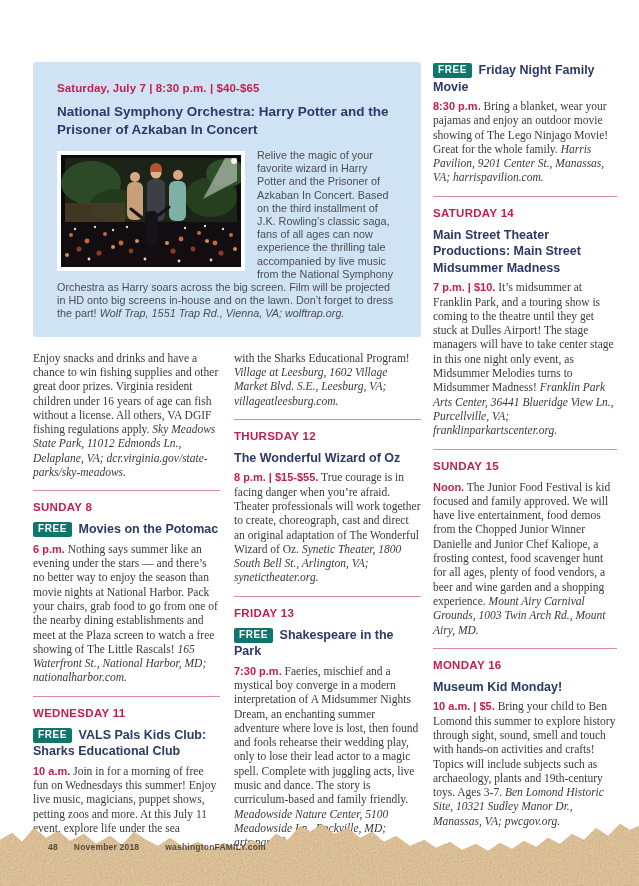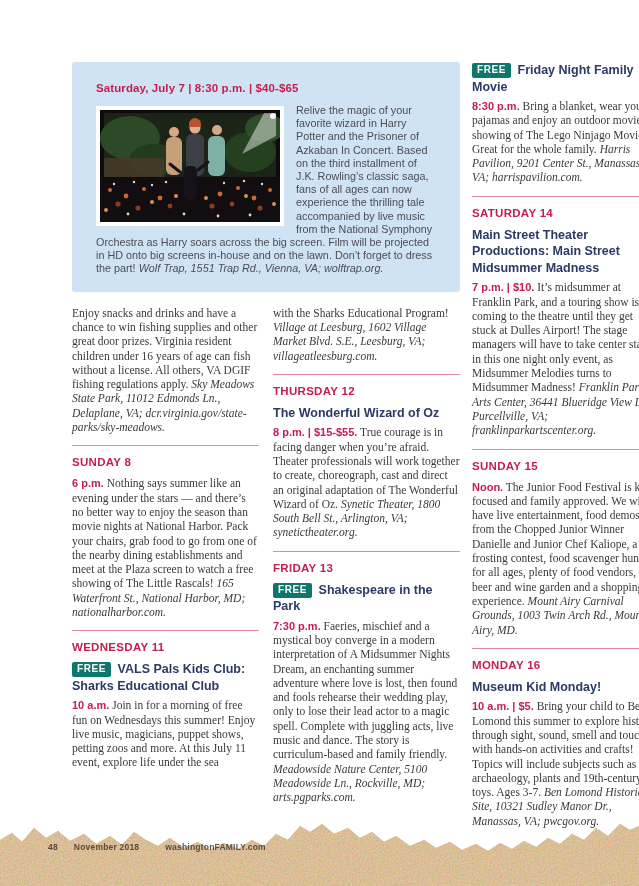--- a/index.html
+++ b/index.html
@@ -3,21 +3,21 @@
 <meta charset="utf-8">
 <style>
   * { margin:0; padding:0; box-sizing:border-box; }
   html,body { background:#ffffff; }
   .page {
     position:relative; width:639px; height:886px; margin:0 auto;
     background:#ffffff; overflow:hidden;
     font-family:"Liberation Serif", serif; color:#3a3a3e;
   }
   .main { position:absolute; top:62px; left:33px; width:584px; display:flex; }
-  .left-area { width:388px; flex:0 0 388px;margin-left:39px; }
+  .left-area { width:388px; flex:0 0 388px; }
   .col-right { width:184px; flex:0 0 184px; margin-left:12px; }
 
   
   .hero {
     background:#cfe3f4; border-radius:3px; padding:20px 24px 16px;
     font-family:"Liberation Sans", sans-serif;
   }
   .hero-date { color:#c41e4f; font-size:11.5px; font-weight:bold; letter-spacing:.1px; }
   .hero-title { color:#2b3a67; font-size:13.5px; line-height:18px; font-weight:bold; margin-top:9px; }
   .hero-body { margin-top:10px; font-size:10.8px; line-height:13.2px; color:#4c4c55; overflow:hidden; }
@@ -68,20 +68,21 @@
 </head>
 <body>
 
 <div class="page">
   <div class="main">
 
     <div class="left-area">
 
       <section class="hero">
         <div class="hero-date">Saturday, July 7 | 8:30 p.m. | $40-$65</div>
+        <h2 class="hero-title">National Symphony Orchestra: Harry Potter and the Prisoner of Azkaban In Concert</h2>
         <div class="hero-body">
           <div class="hero-photo">
             <svg viewBox="0 0 180 112">
               <rect width="180" height="112" fill="#0e0b0e"></rect>
 
               <rect x="4" y="3" width="172" height="64" fill="#1b2417"></rect>
               <ellipse cx="30" cy="28" rx="30" ry="22" fill="#2c4a27"></ellipse>
               <ellipse cx="55" cy="50" rx="26" ry="16" fill="#223b1c"></ellipse>
               <ellipse cx="150" cy="42" rx="26" ry="20" fill="#24401f"></ellipse>
               <ellipse cx="165" cy="18" rx="20" ry="14" fill="#2e4d29"></ellipse>
@@ -150,20 +151,21 @@
 
       <div class="two-cols">
 
         <div class="col">
           <div class="block">
             <p class="body"><span>Enjoy snacks and drinks and have a chance to win fishing supplies and other great door prizes. Virginia resident children under 16 years of age can fish without a license. All others, VA DGIF fishing regulations apply.</span> <span class="venue">Sky Meadows State Park, 11012 Edmonds Ln., Delaplane, VA; dcr.virginia.gov/state-parks/sky-meadows.</span></p>
           </div>
           <div class="block">
             <hr class="divider">
             <h4 class="day">SUNDAY 8</h4>
+            <h3 class="etitle"><span class="badge">FREE</span> <span>Movies on the Potomac</span></h3>
             <p class="body"><span class="time">6 p.m.</span> <span>Nothing says summer like an evening under the stars — and there’s no better way to enjoy the season than movie nights at National Harbor. Pack your chairs, grab food to go from one of the nearby dining establishments and meet at the Plaza screen to watch a free showing of The Little Rascals!</span> <span class="venue">165 Waterfront St., National Harbor, MD; nationalharbor.com.</span></p>
           </div>
           <div class="block">
             <hr class="divider">
             <h4 class="day">WEDNESDAY 11</h4>
             <h3 class="etitle"><span class="badge">FREE</span> <span>VALS Pals Kids Club: Sharks Educational Club</span></h3>
             <p class="body"><span class="time">10 a.m.</span> <span>Join in for a morning of free fun on Wednesdays this summer! Enjoy live music, magicians, puppet shows, petting zoos and more. At this July 11 event, explore life under the sea</span></p>
           </div>
         </div>
 

